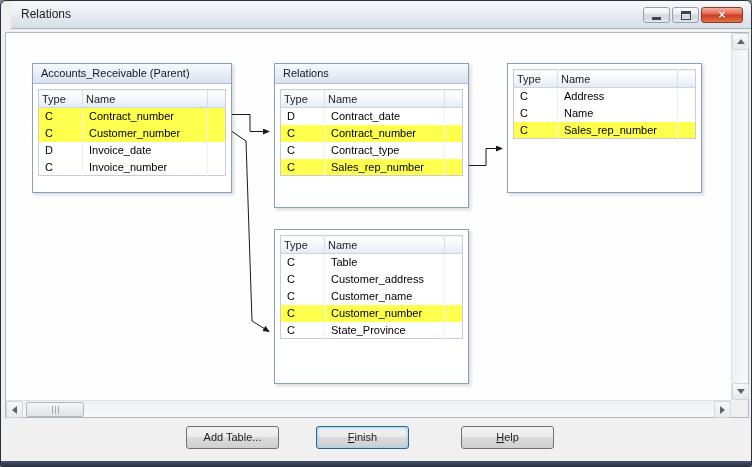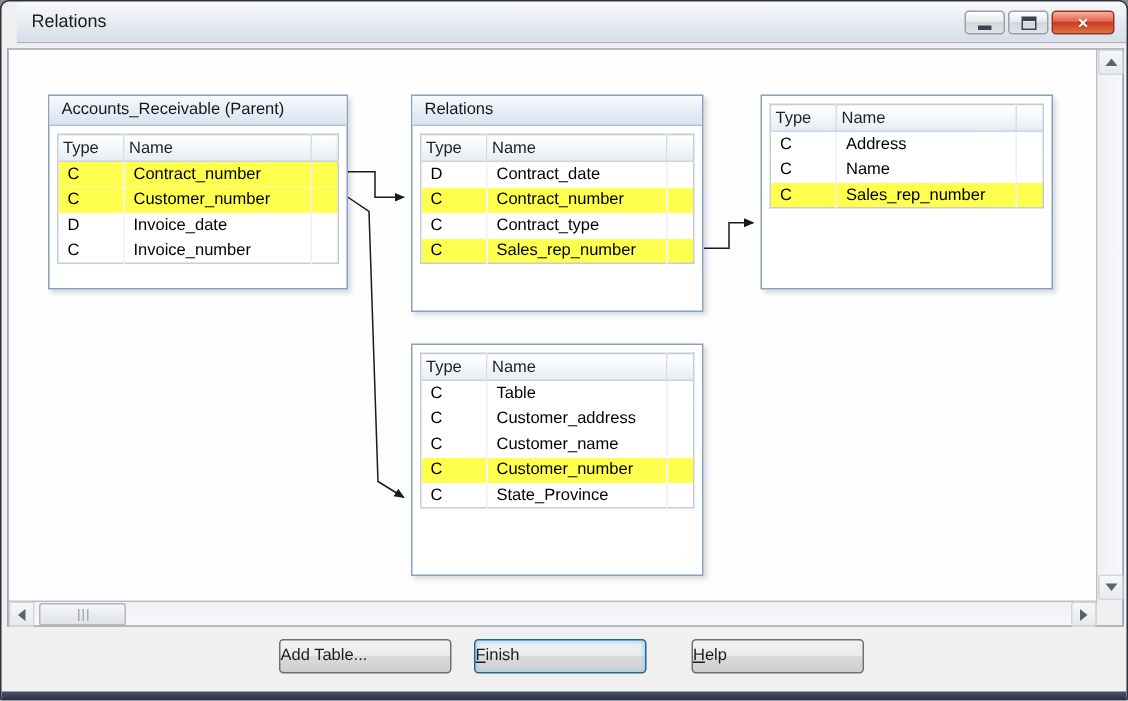--- a/index.html
+++ b/index.html
@@ -113,25 +113,25 @@
   .hthumb {
     position: absolute; left: 20px; top: 1px; width: 58px; height: 15px;
     background: linear-gradient(180deg, #f4f5f6, #dfe3e7);
     border: 1px solid #b0b7bf; border-radius: 2px;
     display: flex; align-items: center; justify-content: center;
   }
   .grip { width: 1px; height: 8px; background: #a2abb4; box-shadow: -3px 0 0 #a2abb4, 3px 0 0 #a2abb4; }
 
   
   .btn {
-    position: absolute; width: 115px; height: 23px; top: 397px;
+    position: absolute; width: 93px; height: 23px; top: 397px;
     font-family: "Liberation Sans", sans-serif; font-size: 11px; color: #1c1c1c;
     border: 1px solid #707070; border-radius: 3px;
     background: linear-gradient(180deg, #f2f2f2 0%, #ebebeb 50%, #dbdbdb 50%, #cfcfcf 100%);
-    text-align: left; line-height: 21px;
+    text-align: center; line-height: 21px;
   }
   .btn-add    { left: 184px; }
   .btn-finish { left: 314px; border-color: #2c628b; box-shadow: inset 0 0 3px 1px #9fd4f2; }
   .btn-help   { left: 459px; }
   .ul { text-decoration: underline; }
 
   
   .bottom-frame { position: absolute; left: 0; right: 0; bottom: 0; height: 5px;
                   background: linear-gradient(180deg, #47526b 0%, #2d3549 100%); }
 </style>

